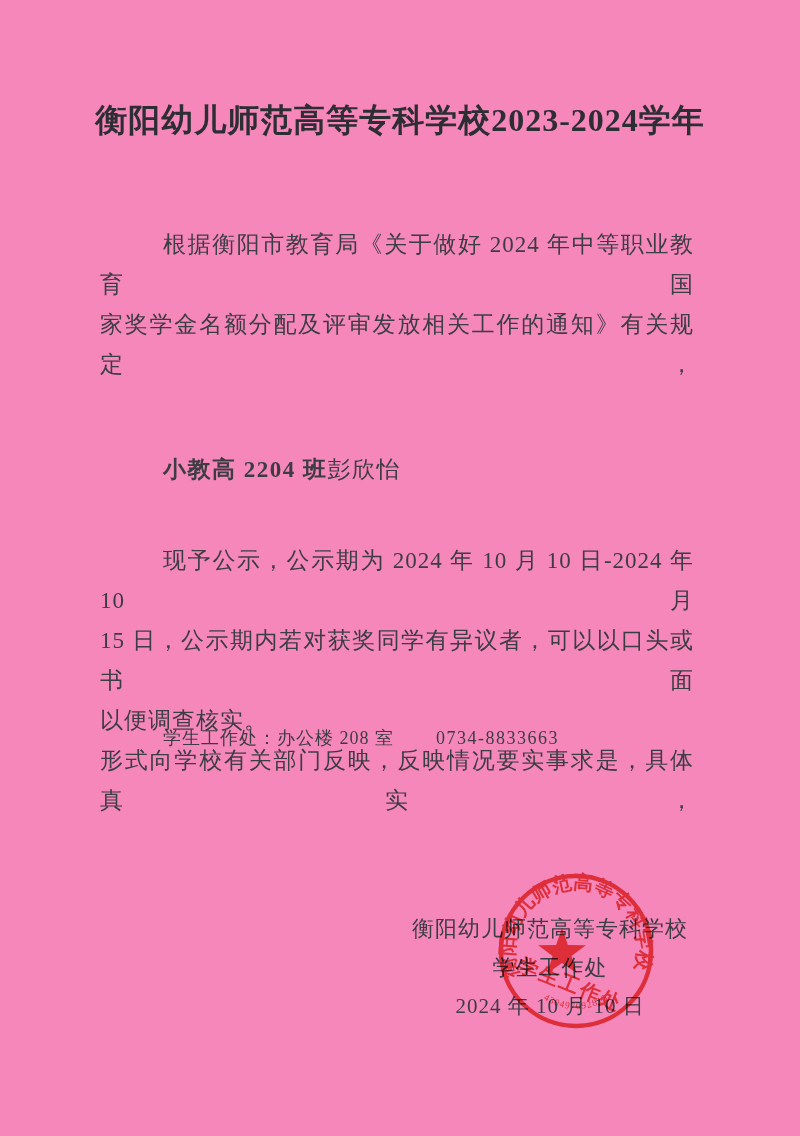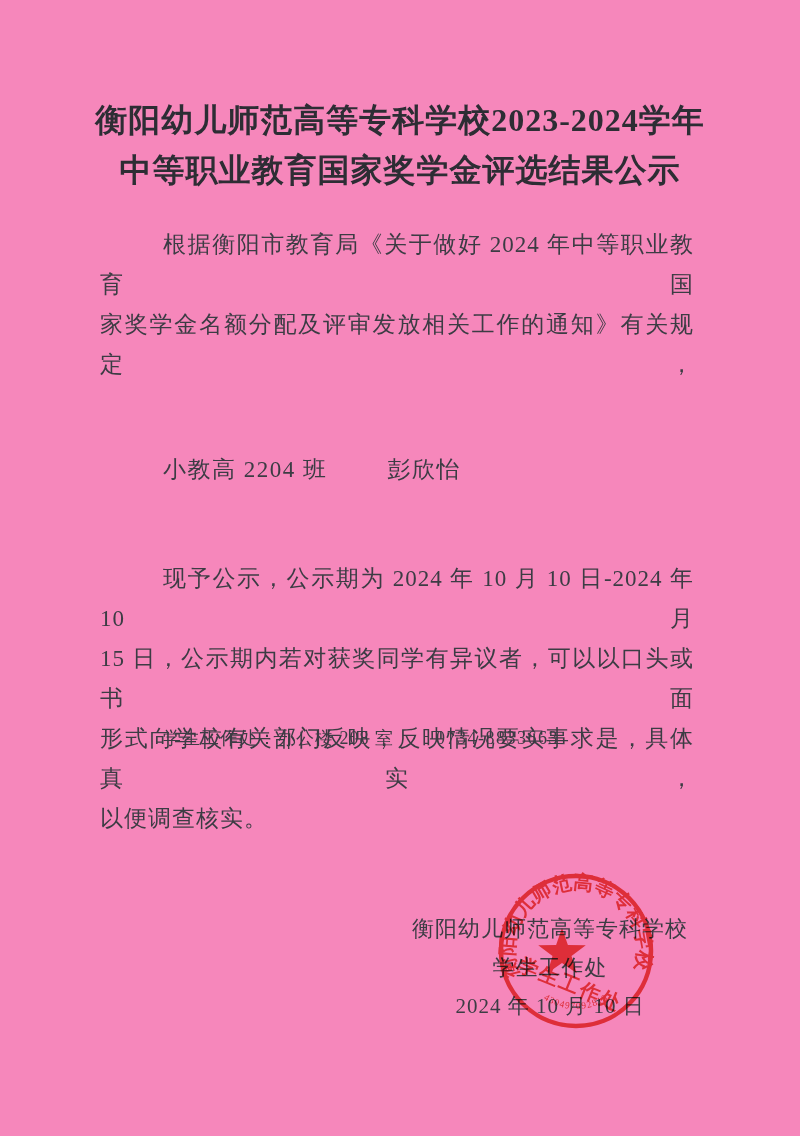--- a/index.html
+++ b/index.html
@@ -22,29 +22,29 @@
     position:absolute;top:95px;left:0;width:100%;
     text-align:center;font-weight:700;
     font-size:32px;line-height:50px;letter-spacing:1px;
     color:var(--title_ink,#2d2d34);
   }
   .para{
     position:absolute;left:100px;width:594px;
     font-size:23px;line-height:40px;letter-spacing:1px;
   }
   .p1{top:225px;font-family:Liberation Serif, serif;}
-  .p2{top:559px;}
+  .p2{top:541px;}
   .line{display:block;}
   .fill{text-align:justify;text-align-last:justify;}
   .indent{text-indent:63px;}
   .awardee-line{
     position:absolute;left:163px;top:450px;
     font-size:23px;line-height:40px;letter-spacing:1.5px;
   }
-  .awardee-line .class-name{margin-right:60px;}
+  .awardee-line .class-name{font-weight:bold;}
   .contacts{
     position:absolute;left:163px;top:718px;
     font-size:18px;line-height:40px;letter-spacing:1px;
   }
   .contact-row .phone{margin-left:42px;letter-spacing:1.5px;}
   .signature{
     position:absolute;left:380px;top:909px;width:340px;
     text-align:center;font-size:22px;line-height:39px;letter-spacing:1px;
   }
   .signature .sig-date{font-size:21px;}
@@ -59,37 +59,36 @@
   .banner-text{font-size:20px;font-weight:700;letter-spacing:2px;}
   .serial-text{font-size:9.5px;letter-spacing:1px;}
 </style>
 </head>
 <body>
 
 <div class="page">
 
   <div class="doc-title">
     <span class="line">衡阳幼儿师范高等专科学校2023-2024学年</span>
-    <span class="line">中等职业教育国家奖学金评选结果公示</span>
   </div>
 
   <div class="para p1">
     <span class="line fill indent">根据衡阳市教育局《关于做好 2024 年中等职业教育国</span>
     <span class="line fill">家奖学金名额分配及评审发放相关工作的通知》有关规定，</span>
   </div>
 
   <div class="awardee-line">
     <span class="class-name">小教高 2204 班</span><span>彭欣怡</span>
   </div>
 
   <div class="para p2">
     <span class="line fill indent">现予公示，公示期为 2024 年 10 月 10 日-2024 年 10 月</span>
     <span class="line fill">15 日，公示期内若对获奖同学有异议者，可以以口头或书面</span>
+    <span class="line">以便调查核实。</span>
     <span class="line fill">形式向学校有关部门反映，反映情况要实事求是，具体真实，</span>
-    <span class="line">以便调查核实。</span>
   </div>
 
   <div class="contacts">
     <div class="contact-row">
       <span>学生工作处：办公楼 208 室</span><span class="phone">0734-8833663</span>
     </div>
   </div>
 
   <div class="signature">
     <span class="line">衡阳幼儿师范高等专科学校</span>

